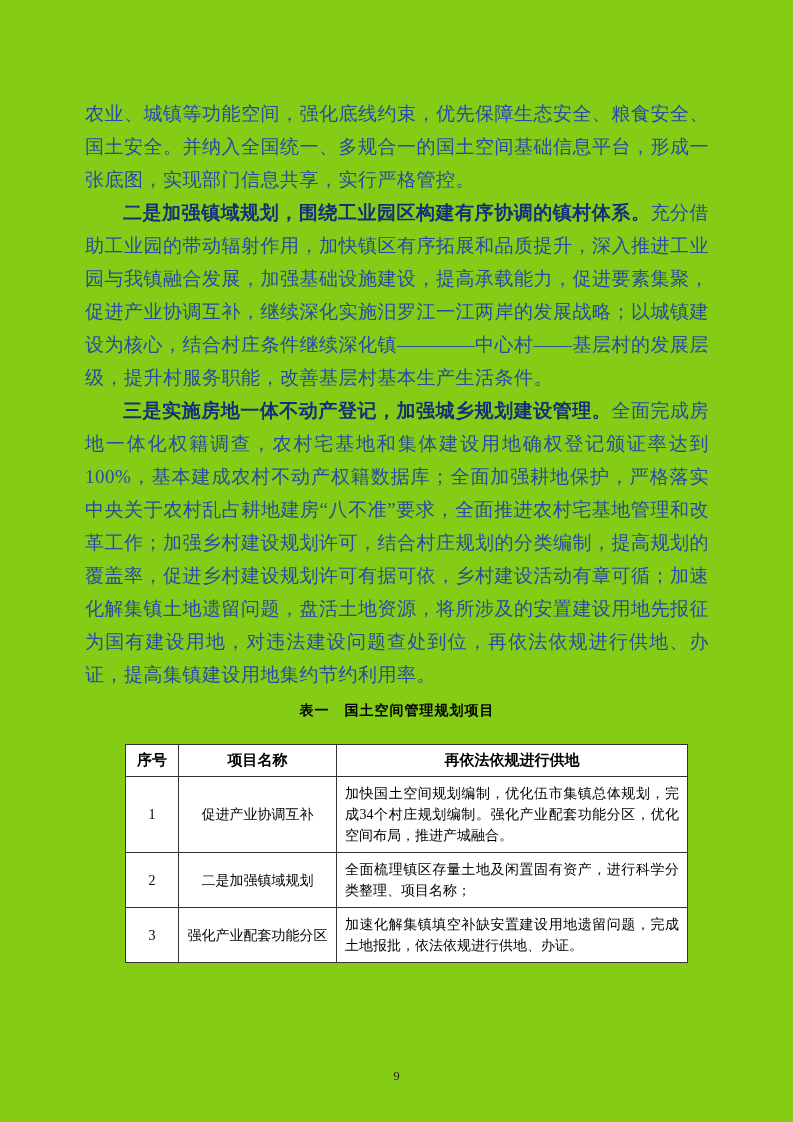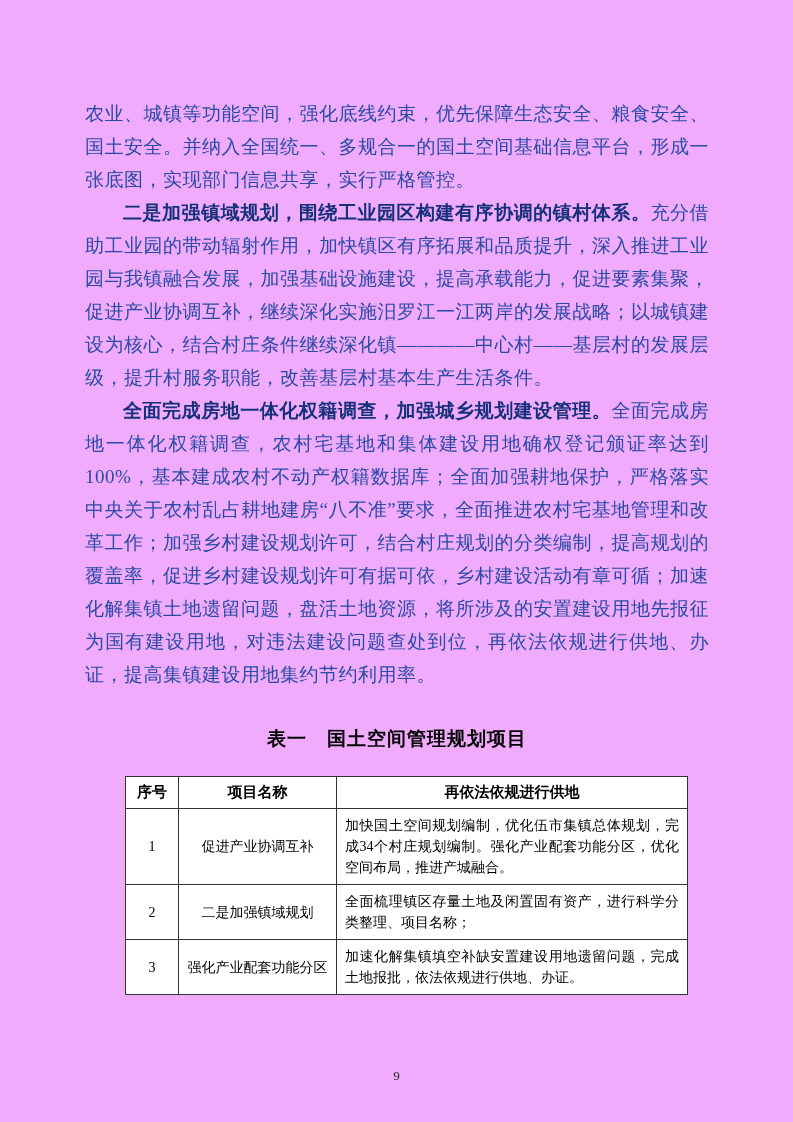--- a/index.html
+++ b/index.html
@@ -2,21 +2,21 @@
 <html><head>
 <meta charset="utf-8">
 <style>
   * { margin: 0; padding: 0; box-sizing: border-box; }
   html, body { background: #888; }
   .page {
     position: relative;
     width: 793px;
     height: 1122px;
     margin: 0 auto;
-    background: #f0abfc;
+    background: #84cc16;
     overflow: hidden;
     font-family: "Liberation Serif", "DejaVu Serif", serif;
   }
   .content {
     position: absolute;
     left: 85px;
     top: 97px;
     width: 624px;
   }
   .para {
@@ -26,25 +26,25 @@
     color: #2a4aa5;
     letter-spacing: 0.5px;
   }
   .para.indent { text-indent: 2em; }
   .para .lead {
     font-weight: bold;
     color: #15307a;
     font-family: Liberation Sans, sans-serif;
   }
   .table-title {
-    margin-top: 35px;
+    margin-top: 11px;
     text-align: center;
     font-family: "Liberation Sans", "DejaVu Sans", sans-serif;
     font-weight: bold;
-    font-size: 19px;
+    font-size: 14px;
     color: #000000;
     letter-spacing: 1px;
   }
   table.plan {
     margin: 24px auto 0 40px;
     border-collapse: collapse;
     width: 562px;
     table-layout: fixed;
     color: #000000;
     background: #fff;
@@ -80,21 +80,21 @@
 <body>
 
 <div class="page">
 
   <div class="content">
 
     <p class="para"><span>农业、城镇等功能空间，强化底线约束，优先保障生态安全、粮食安全、国土安全。并纳入全国统一、多规合一的国土空间基础信息平台，形成一张底图，实现部门信息共享，实行严格管控。</span></p>
 
     <p class="para indent"><span class="lead">二是加强镇域规划，围绕工业园区构建有序协调的镇村体系。</span><span>充分借助工业园的带动辐射作用，加快镇区有序拓展和品质提升，深入推进工业园与我镇融合发展，加强基础设施建设，提高承载能力，促进要素集聚，促进产业协调互补，继续深化实施汨罗江一江两岸的发展战略；以城镇建设为核心，结合村庄条件继续深化镇————中心村——基层村的发展层级，提升村服务职能，改善基层村基本生产生活条件。</span></p>
 
-    <p class="para indent"><span class="lead">全面完成房地一体化权籍调查，加强城乡规划建设管理。</span><span>全面完成房地一体化权籍调查，农村宅基地和集体建设用地确权登记颁证率达到100%，基本建成农村不动产权籍数据库；全面加强耕地保护，严格落实中央关于农村乱占耕地建房“八不准”要求，全面推进农村宅基地管理和改革工作；加强乡村建设规划许可，结合村庄规划的分类编制，提高规划的覆盖率，促进乡村建设规划许可有据可依，乡村建设活动有章可循；加速化解集镇土地遗留问题，盘活土地资源，将所涉及的安置建设用地先报征为国有建设用地，对违法建设问题查处到位，再依法依规进行供地、办证，提高集镇建设用地集约节约利用率。</span></p>
+    <p class="para indent"><span class="lead">三是实施房地一体不动产登记，加强城乡规划建设管理。</span><span>全面完成房地一体化权籍调查，农村宅基地和集体建设用地确权登记颁证率达到100%，基本建成农村不动产权籍数据库；全面加强耕地保护，严格落实中央关于农村乱占耕地建房“八不准”要求，全面推进农村宅基地管理和改革工作；加强乡村建设规划许可，结合村庄规划的分类编制，提高规划的覆盖率，促进乡村建设规划许可有据可依，乡村建设活动有章可循；加速化解集镇土地遗留问题，盘活土地资源，将所涉及的安置建设用地先报征为国有建设用地，对违法建设问题查处到位，再依法依规进行供地、办证，提高集镇建设用地集约节约利用率。</span></p>
 
     <h3 class="table-title">表一　国土空间管理规划项目</h3>
 
     <table class="plan">
       <colgroup>
         <col style="width:53px">
         <col style="width:158px">
         <col style="width:351px">
       </colgroup>
       <thead>

